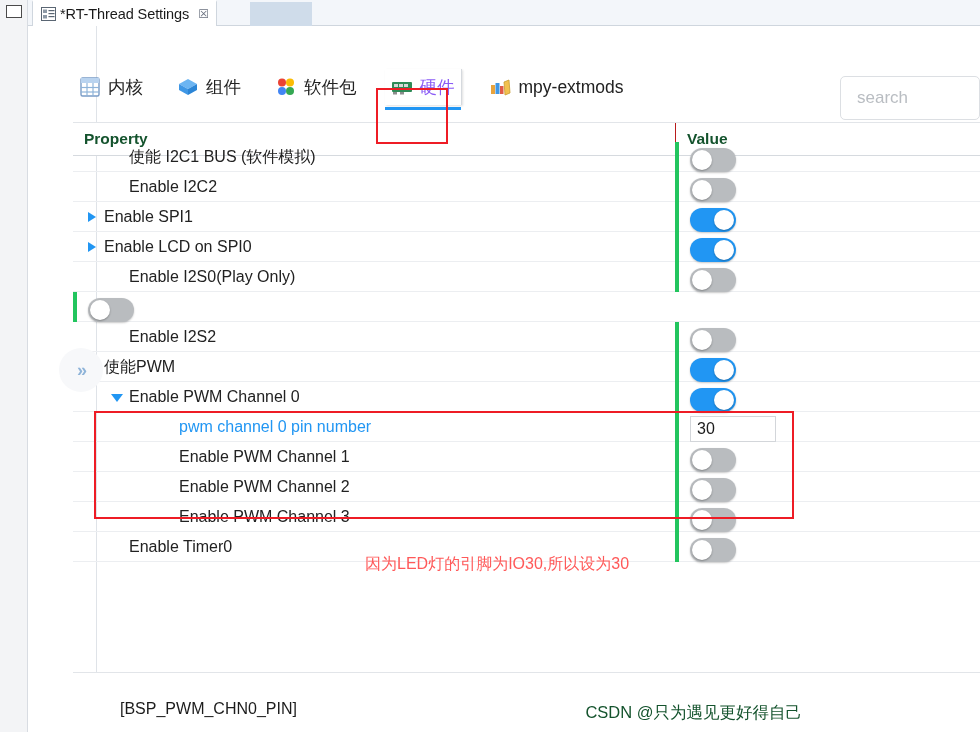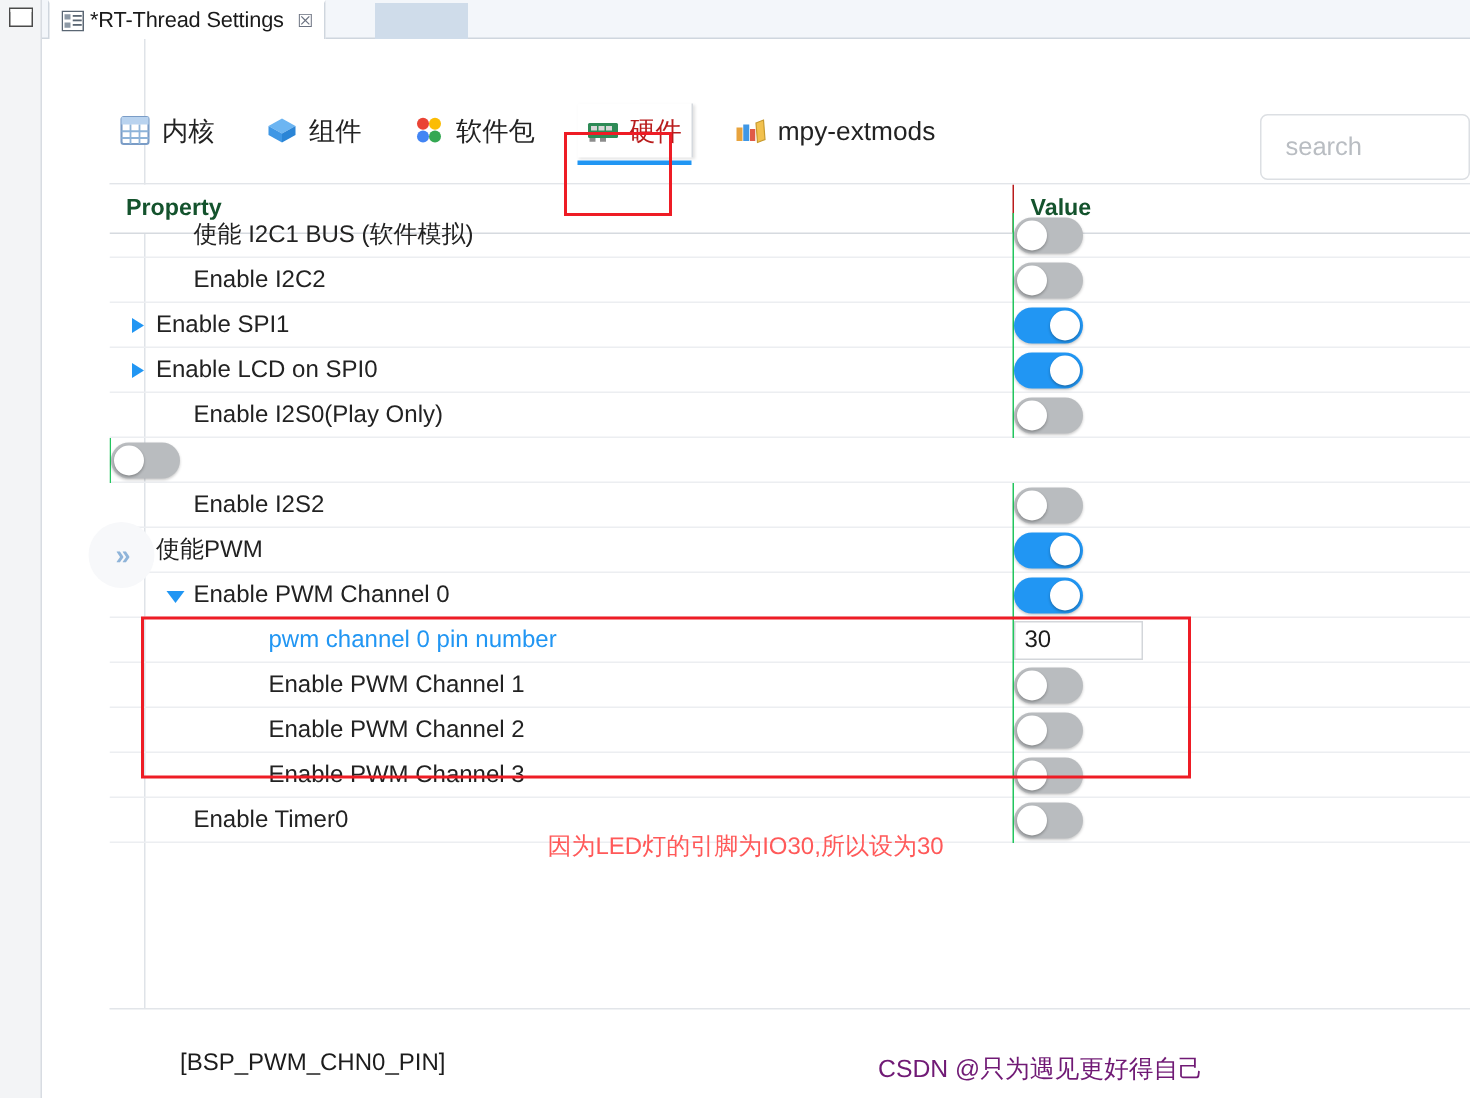--- a/index.html
+++ b/index.html
@@ -114,21 +114,21 @@
     gap: 7px;
     padding: 6px 6px;
     cursor: pointer;
     position: relative;
   }
   .nav-label {
     font-size: 17.5px;
     color: #222222;
     white-space: nowrap;
   }
-  .nav-item.selected .nav-label { color: #b91c1c; }
+  .nav-item.selected .nav-label { color: #8b5cf6; }
   .nav-item.selected {
     background: #ffffff;
     border-right: 1px solid #d5d9de;
     box-shadow: 1px 1px 2px rgba(0,0,0,0.12);
   }
   .nav-item.selected::after {
     content: "";
     position: absolute;
     left: 0; right: 0; bottom: -5px;
     height: 3px;
@@ -210,22 +210,23 @@
     align-items: center;
     font-size: 16px;
     color: #222222;
     white-space: nowrap;
     overflow: hidden;
   }
   .cell-val {
     flex: 1;
     height: 30px;
     display: flex;
-    align-items: center;
-    border-left: 1px solid #22c55e;
+    align-items: flex-end;
+    border-left: 4px solid #22c55e;
+    padding-left: 11px;
   }
   .prop-label { line-height: 30px; }
   .prop-label.link { color: #2196f3; }
 
   
   .tri {
     width: 16px; height: 16px;
     flex: 0 0 auto;
     margin-right: 4px;
     position: relative;
@@ -344,21 +345,21 @@
     position: absolute;
     left: 0; top: 0;
     width: 907px; height: 1px;
     background: #e2e5e9;
   }
 
   .watermark {
     position: absolute;
     right: 10px; bottom: 8px;
     font-size: 16.5px;
-    color: #701a75;
+    color: #14532d;
     white-space: nowrap;
     z-index: 20;
   }
 </style>
 </head>
 <body>
 
 <div id="app">
 
   <div class="left-rail">

